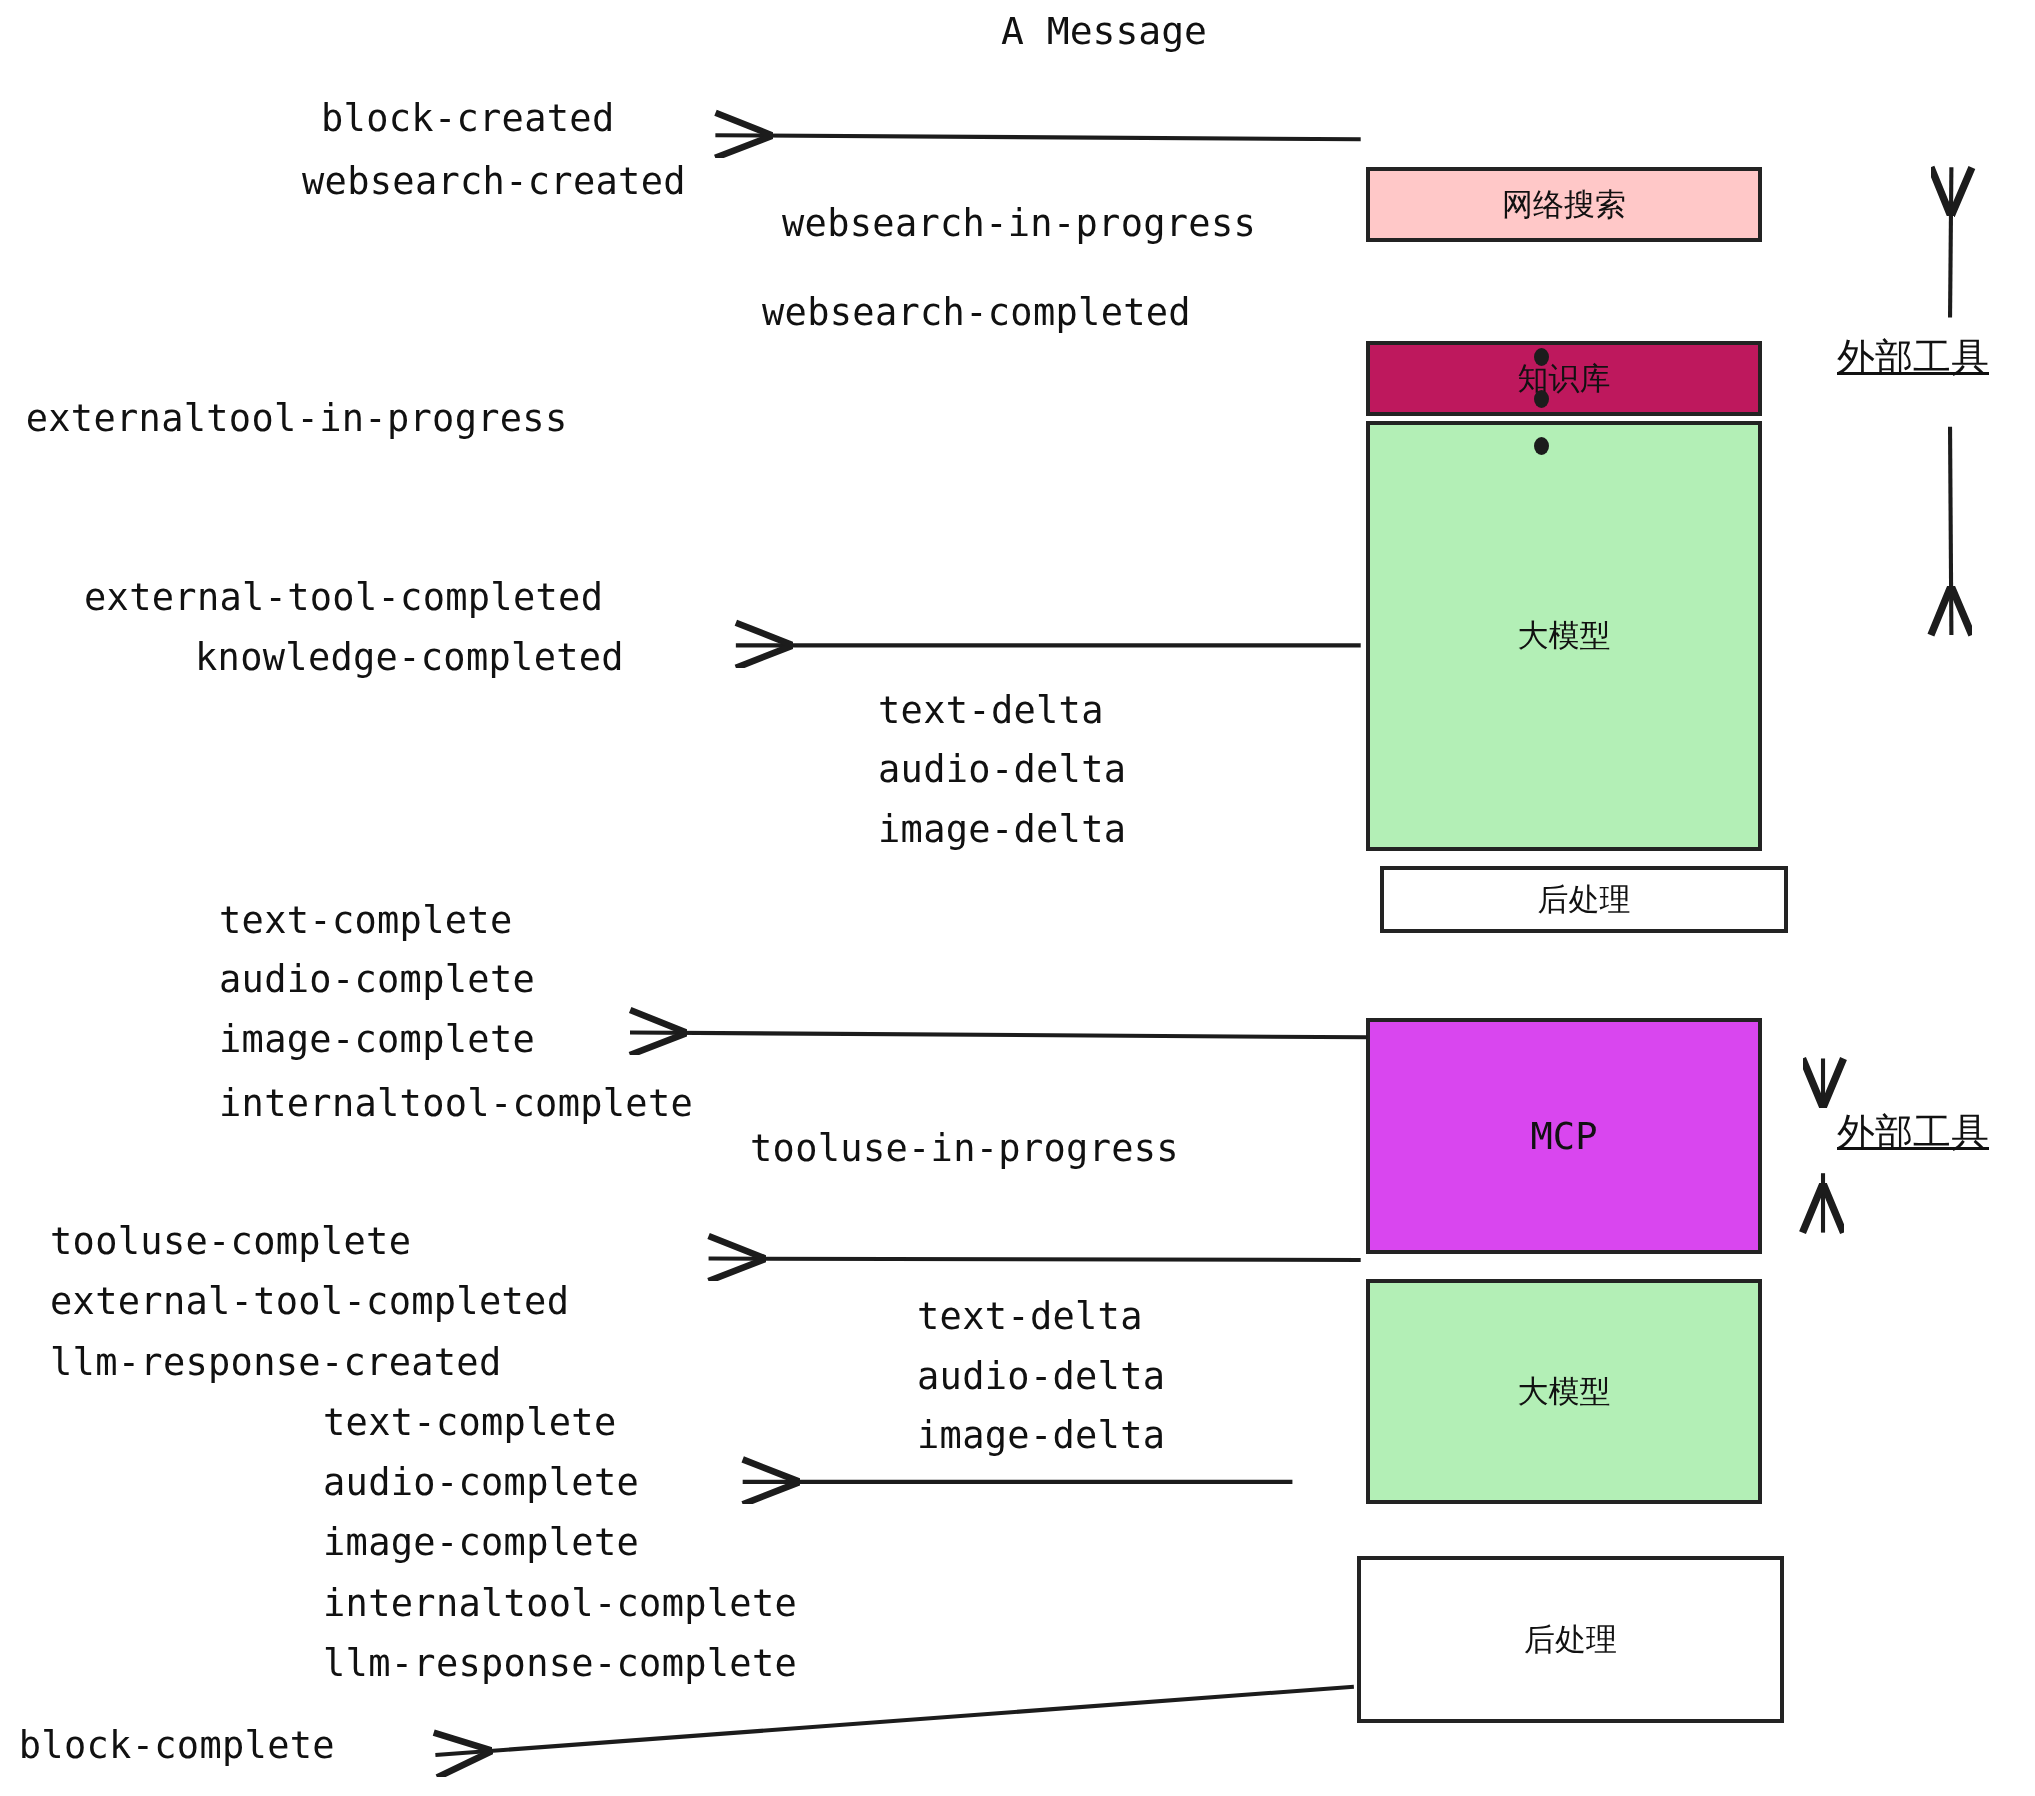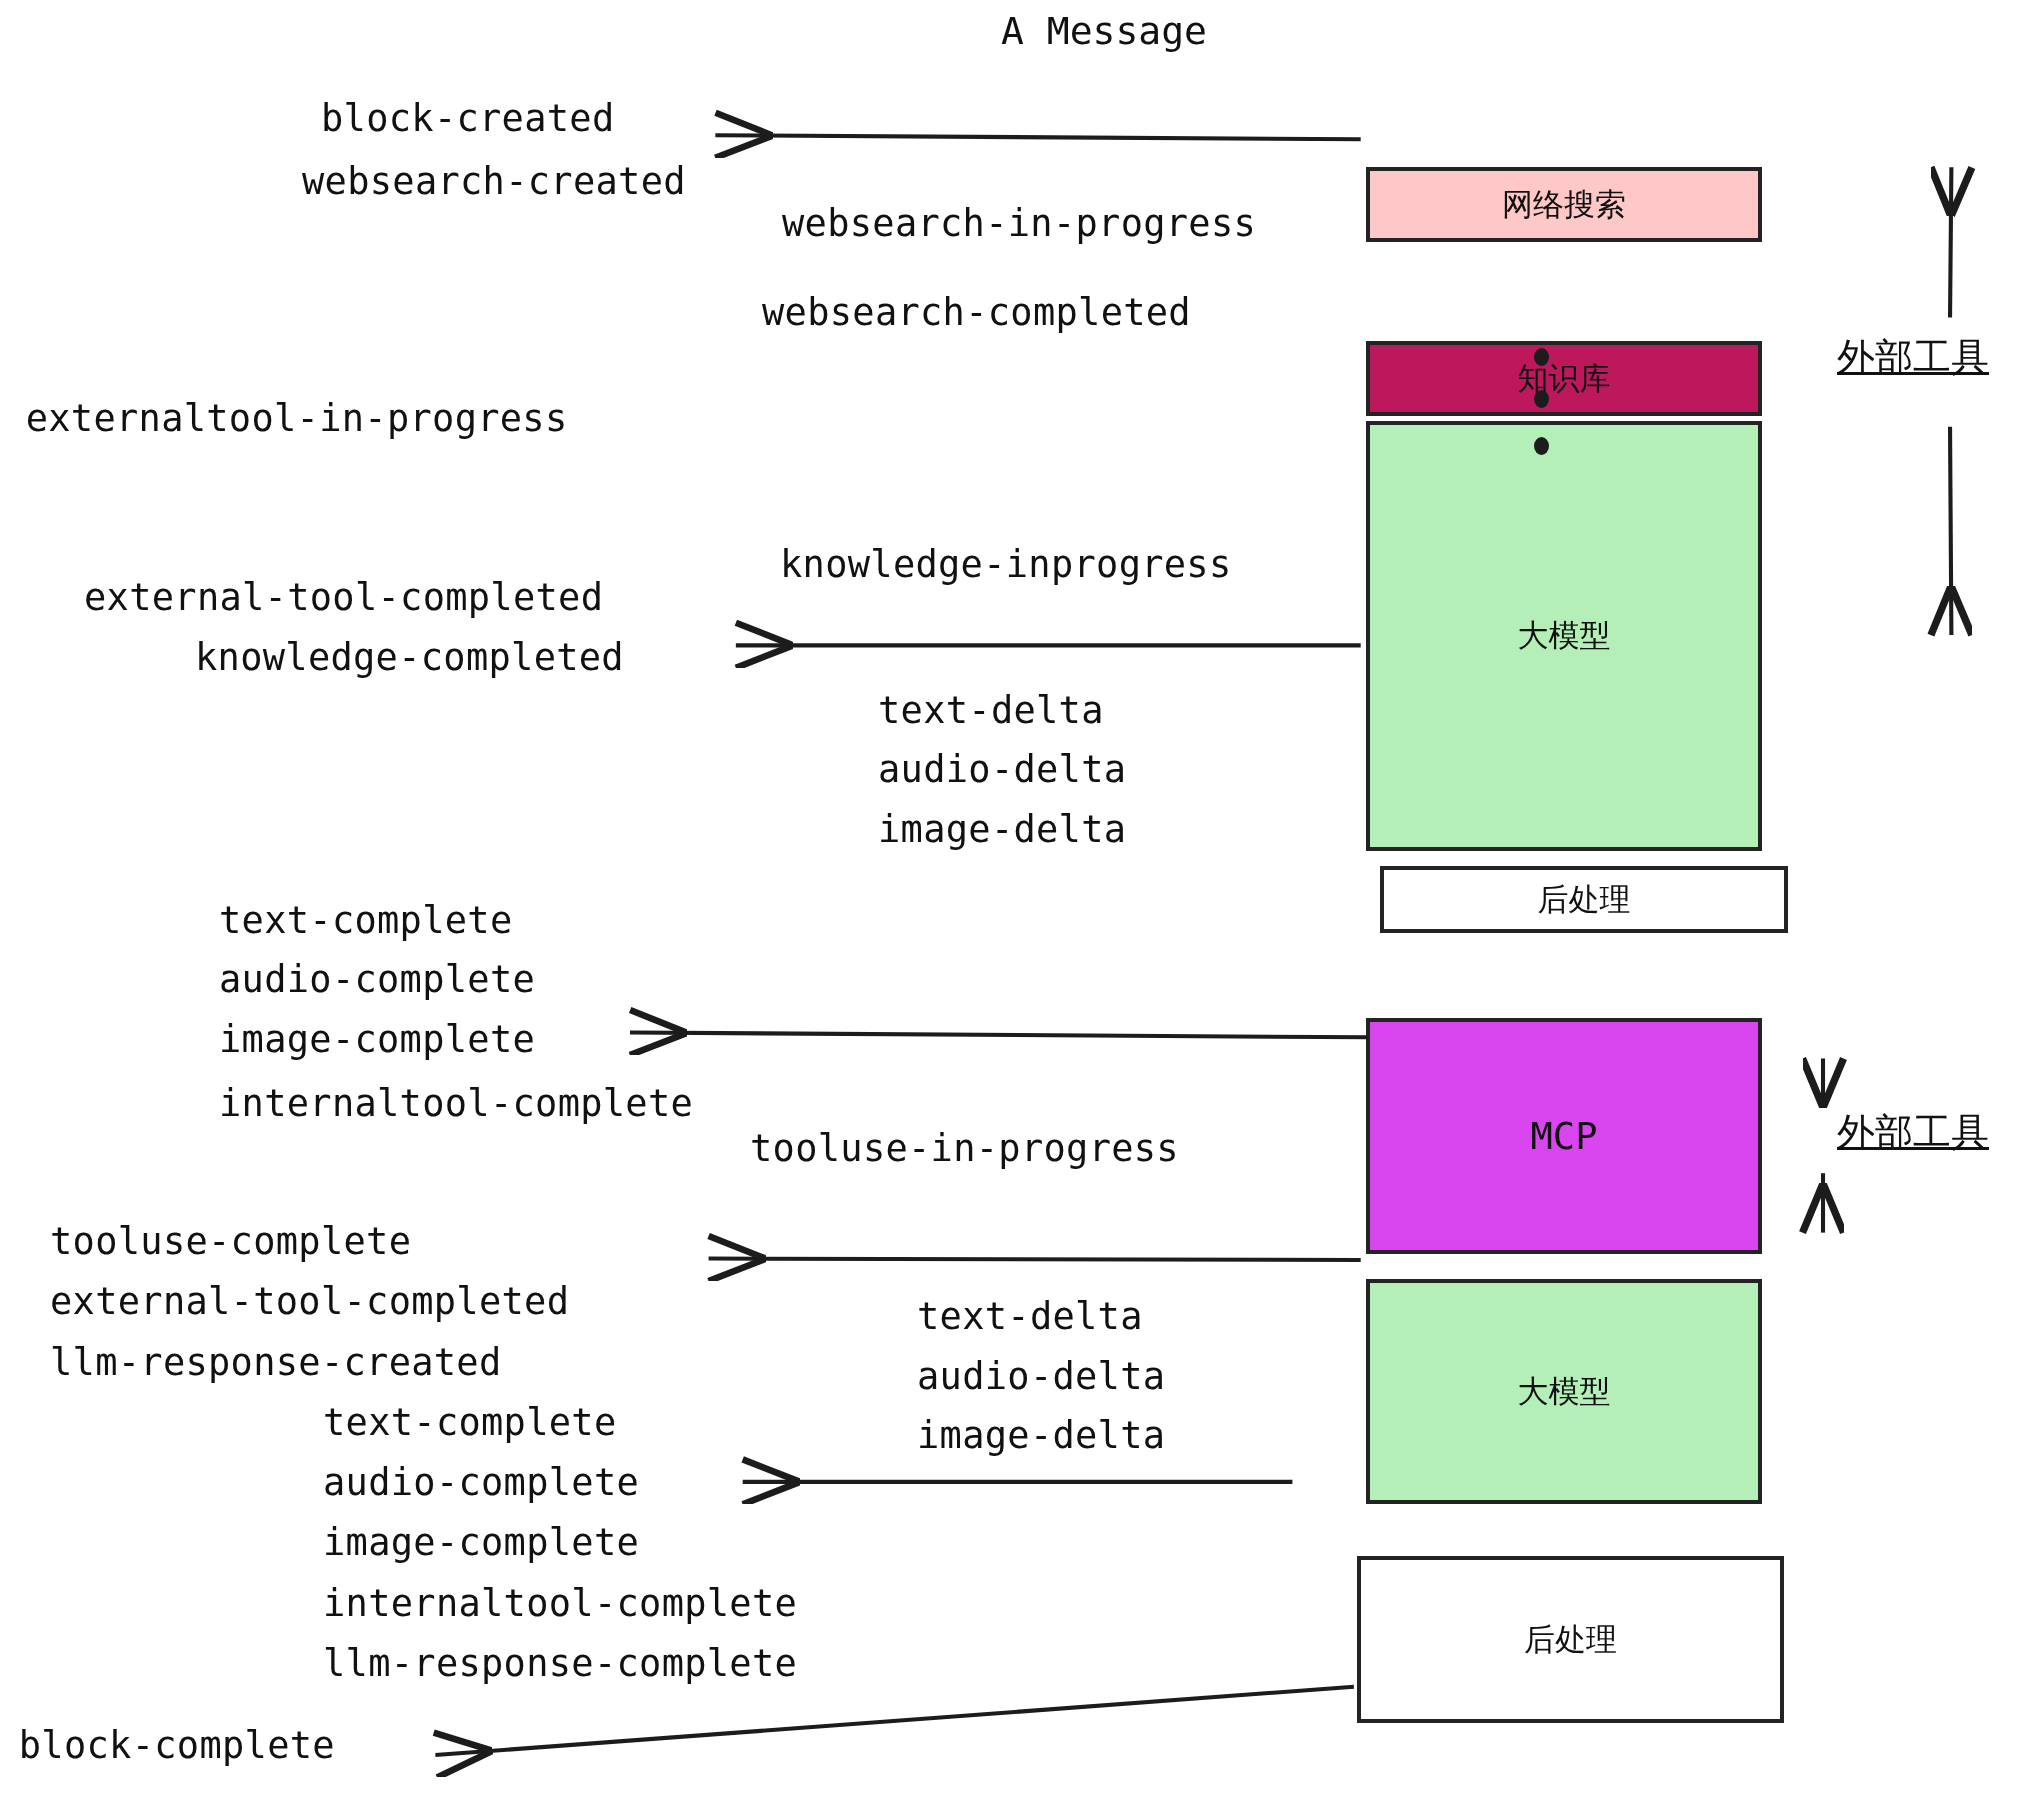--- a/index.html
+++ b/index.html
@@ -69,21 +69,20 @@
 
   <div class="side" style="left:1825px;top:338px;">外部工具</div>
   <div class="side" style="left:1825px;top:1113px;">外部工具</div>
 
   <div class="evt" style="left:309px;top:100px;">block-created</div>
   <div class="evt" style="left:290px;top:163px;text-align:center;">websearch-created</div>
   <div class="evt" style="left:750px;top:205px;margin-left:20px;">websearch-in-progress</div>
   <div class="evt" style="left:750px;top:294px;">websearch-completed</div>
   <div class="evt" style="left:13.7px;top:400px;">externaltool-in-progress</div>
 
-  <div class="evt" style="left:768px;top:546px;">knowledge-inprogress</div>
   <div class="evt" style="left:72px;top:579px;">external-tool-completed</div>
   <div class="evt" style="left:183px;top:639px;">knowledge-completed</div>
 
   <div class="evt" style="left:866px;top:692px;">text-delta</div>
   <div class="evt" style="left:866px;top:751px;">audio-delta</div>
   <div class="evt" style="left:866px;top:811px;">image-delta</div>
 
   <div class="evt" style="left:207px;top:902px;">text-complete</div>
   <div class="evt" style="left:207px;top:961px;">audio-complete</div>
   <div class="evt" style="left:207px;top:1021px;">image-complete</div>

